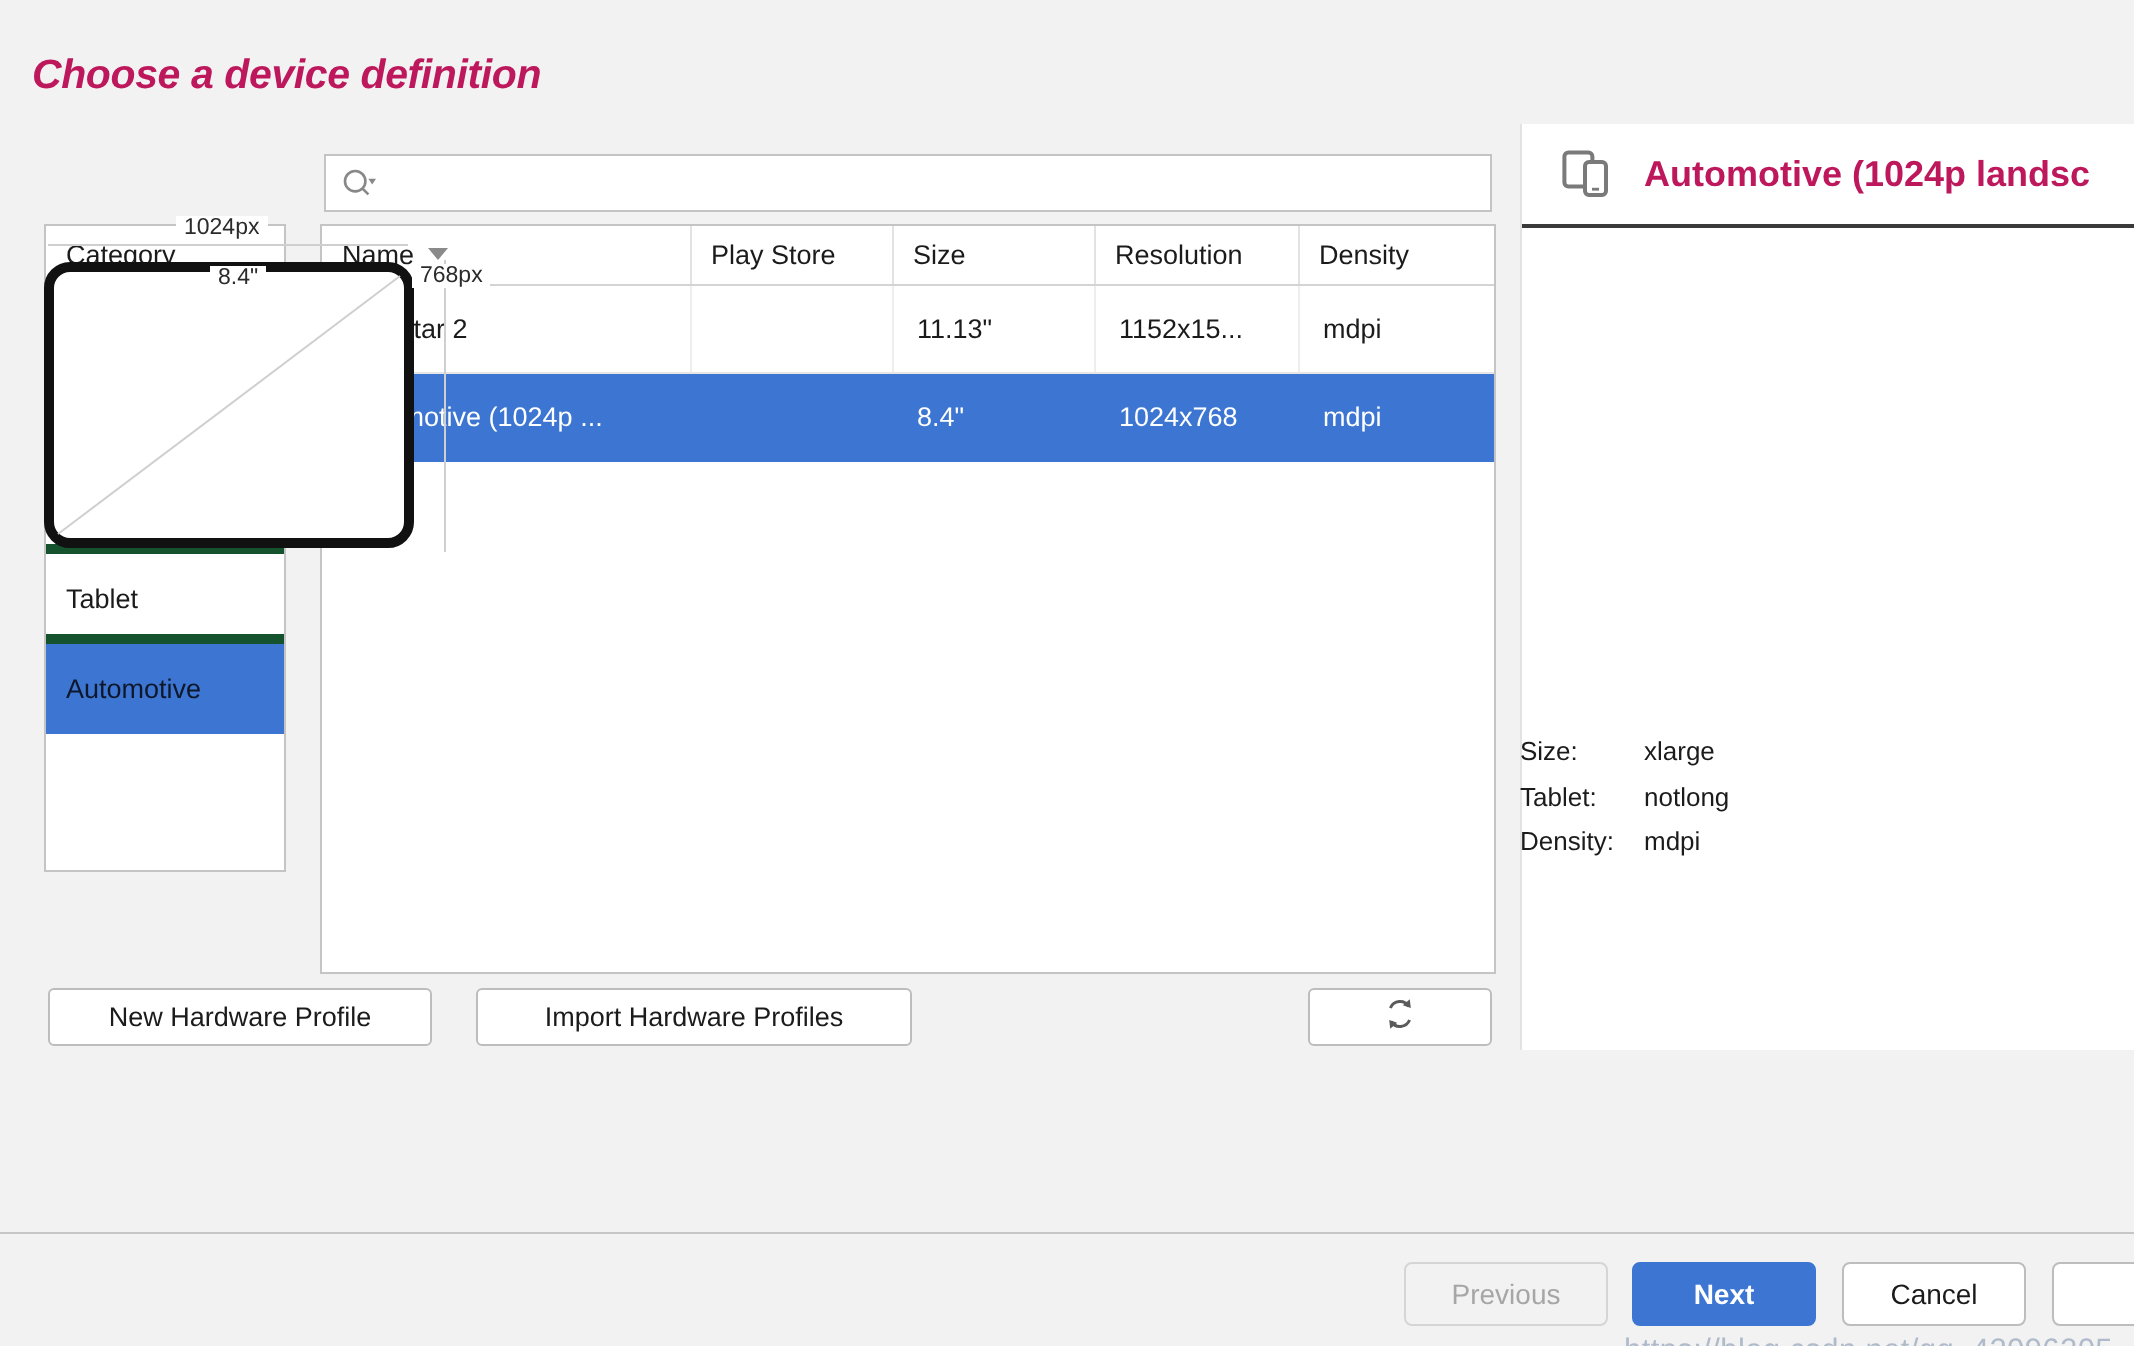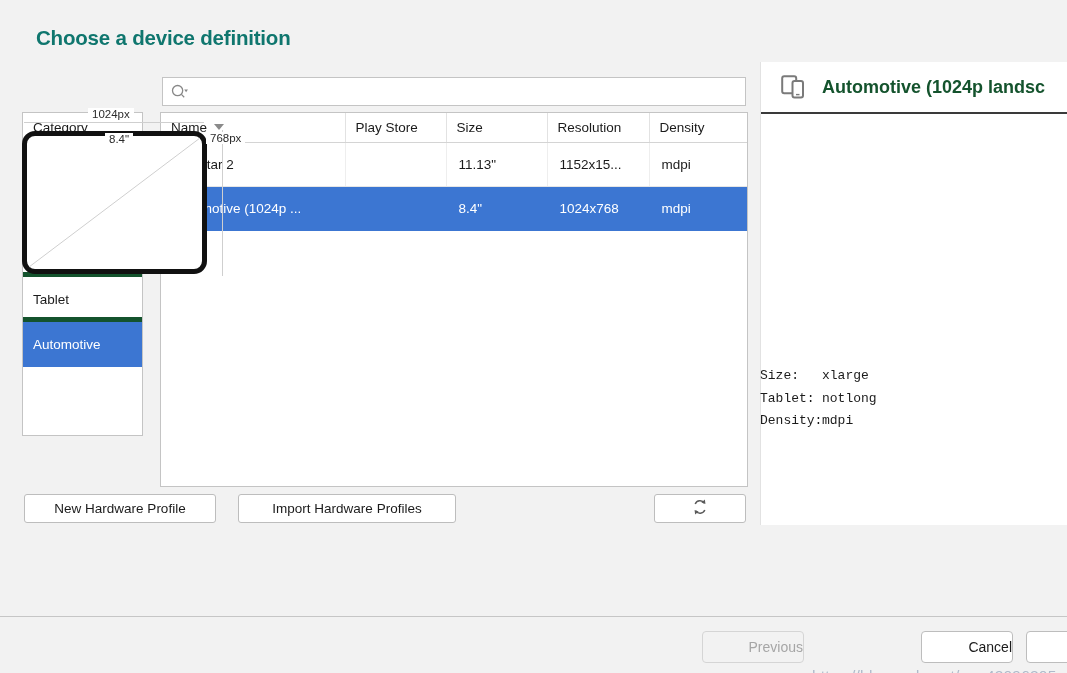--- a/index.html
+++ b/index.html
@@ -15,25 +15,26 @@
   #root {
     position: relative;
     width: 1067px;
     height: 673px;
     background: #f2f2f2;
   }
 
   
   #page-title {
     position: absolute;
-    left: 36px; top: 26px;
+    left: 16px; top: 26px;
     font-size: 20.5px;
     font-weight: bold;
     letter-spacing: -0.2px;
-    color: #0f766e;
+    color: #be185d;
+    font-style: italic;
   }
 
   
   #search-box {
     position: absolute;
     left: 162px; top: 77px;
     width: 584px; height: 29px;
     background: #ffffff;
     border: 1px solid #c4c4c4;
     display: flex;
@@ -76,21 +77,21 @@
     line-height: 45px;
     padding-left: 10px;
     font-size: 13.5px;
     color: #1b1b1b;
     border-bottom: 5px solid #14532d;
     background: #ffffff;
     white-space: nowrap;
   }
   .cat-item.selected {
     background: #3c76d2;
-    color: #ffffff;
+    color: #0f172a;
     border-bottom-color: #3c76d2;
   }
 
   
   #table-panel {
     position: absolute;
     left: 160px; top: 112px;
     width: 588px; height: 375px;
     background: #ffffff;
     border: 1px solid #c4c4c4;
@@ -180,21 +181,21 @@
     height: 52px;
     display: flex;
     align-items: center;
     padding-left: 20px;
     border-bottom: 2px solid #3a3a3a;
   }
   #preview-header .devicon { margin-right: 14px; display: flex; align-items: center; }
   #preview-title {
     font-size: 18px;
     font-weight: bold;
-    color: #14532d;
+    color: #be185d;
     white-space: nowrap;
   }
   #preview-body { position: relative; padding-top: 14px; }
 
   #device-figure {
     position: relative;
     width: 280px;
     height: 195px;
     margin-left: 12px;
   }
@@ -229,21 +230,21 @@
     height: 146px;
     border-left: 1px solid #cfcfcf;
   }
 
   #props {
     position: absolute;
     left: 760px; top: 365px;
     font-size: 13px;
     color: #1b1b1b;
   }
-  #props .prow { display: flex; line-height: 22.5px; font-family: Liberation Mono, monospace; }
+  #props .prow { display: flex; line-height: 22.5px; }
   #props .plabel { width: 62px; }
   #props .pvalue { }
 
   
   #footer-sep {
     position: absolute;
     left: 0; top: 616px;
     width: 1067px;
     border-top: 1px solid #c6c6c6;
   }
@@ -252,21 +253,20 @@
     top: 631px;
     height: 32px;
     background: #ffffff;
     border: 1px solid #bdbdbd;
     border-radius: 4px;
     font-family: "Liberation Sans", sans-serif;
     font-size: 14px;
     color: #1b1b1b;
     cursor: pointer;
     padding: 0;
-    text-align: right;
   }
   #btn-previous {
     left: 702px; width: 102px;
     background: #f2f2f2;
     border-color: #d5d5d5;
     color: #a6a6a6;
     cursor: default;
   }
   #btn-next {
     left: 816px; width: 92px;
@@ -400,17 +400,18 @@
       <span class="pvalue">notlong</span>
     </div>
     <div class="prow">
       <span class="plabel">Density:</span>
       <span class="pvalue">mdpi</span>
     </div>
   </div>
 
   <div id="footer-sep"></div>
   <button class="fbtn" id="btn-previous">Previous</button>
+  <button class="fbtn" id="btn-next">Next</button>
   <button class="fbtn" id="btn-cancel">Cancel</button>
   <button class="fbtn" id="btn-finish">Fi</button>
 
   <div id="watermark">https://blog.csdn.net/qq_42096205</div>
 </div>
 
 </body></html>

